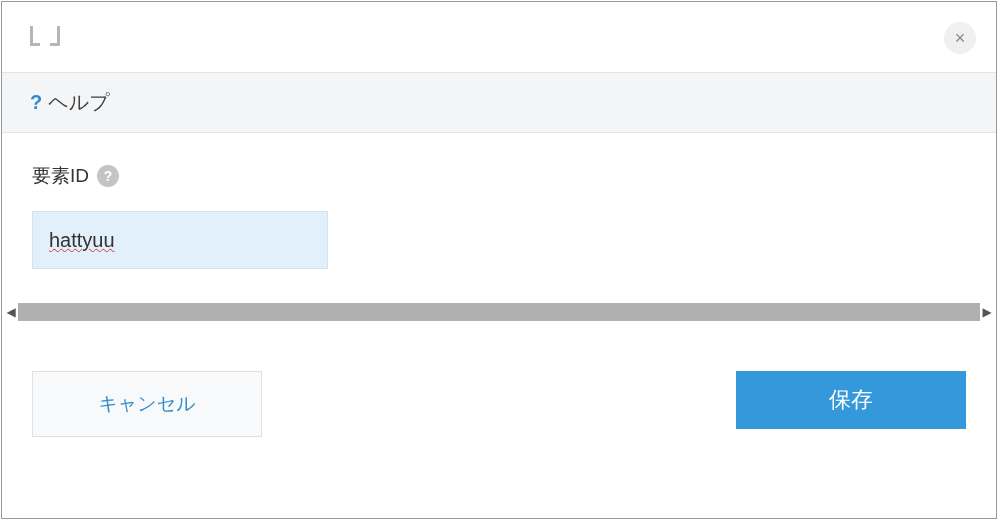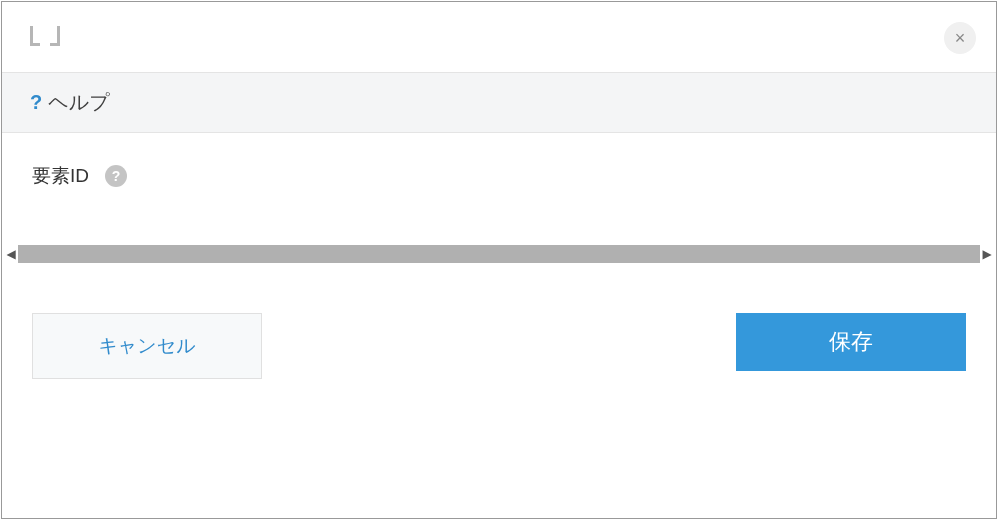--- a/index.html
+++ b/index.html
@@ -84,21 +84,21 @@
       cursor: pointer;
     }
     .content-area {
       flex: 0 0 auto;
       padding: 30px 30px 34px 30px;
       background: #fff;
     }
     .field-label-row {
       display: flex;
       align-items: center;
-      gap: 16px;
+      gap: 8px;
       margin-bottom: 22px;
     }
     .field-label {
       font-size: 19px;
       color: #333;
     }
     .info-icon {
       width: 22px;
       height: 22px;
       border-radius: 50%;
@@ -201,20 +201,21 @@
   <div class="help-bar">
     <span class="help-icon">?</span>
     <a class="help-link">ヘルプ</a>
   </div>
 
   <div class="content-area">
     <div class="field-label-row">
       <span class="field-label">要素ID</span>
       <span class="info-icon">?</span>
     </div>
+    <input type="text" class="text-input spellcheck-underline" spellcheck="true" value="hattyuu" style="">
   </div>
 
   <div class="scrollbar-row">
     <span class="scroll-arrow">◀</span>
     <div class="scroll-track"></div>
     <span class="scroll-arrow">▶</span>
   </div>
 
   <div class="footer">
     <button class="cancel-button">キャンセル</button>

